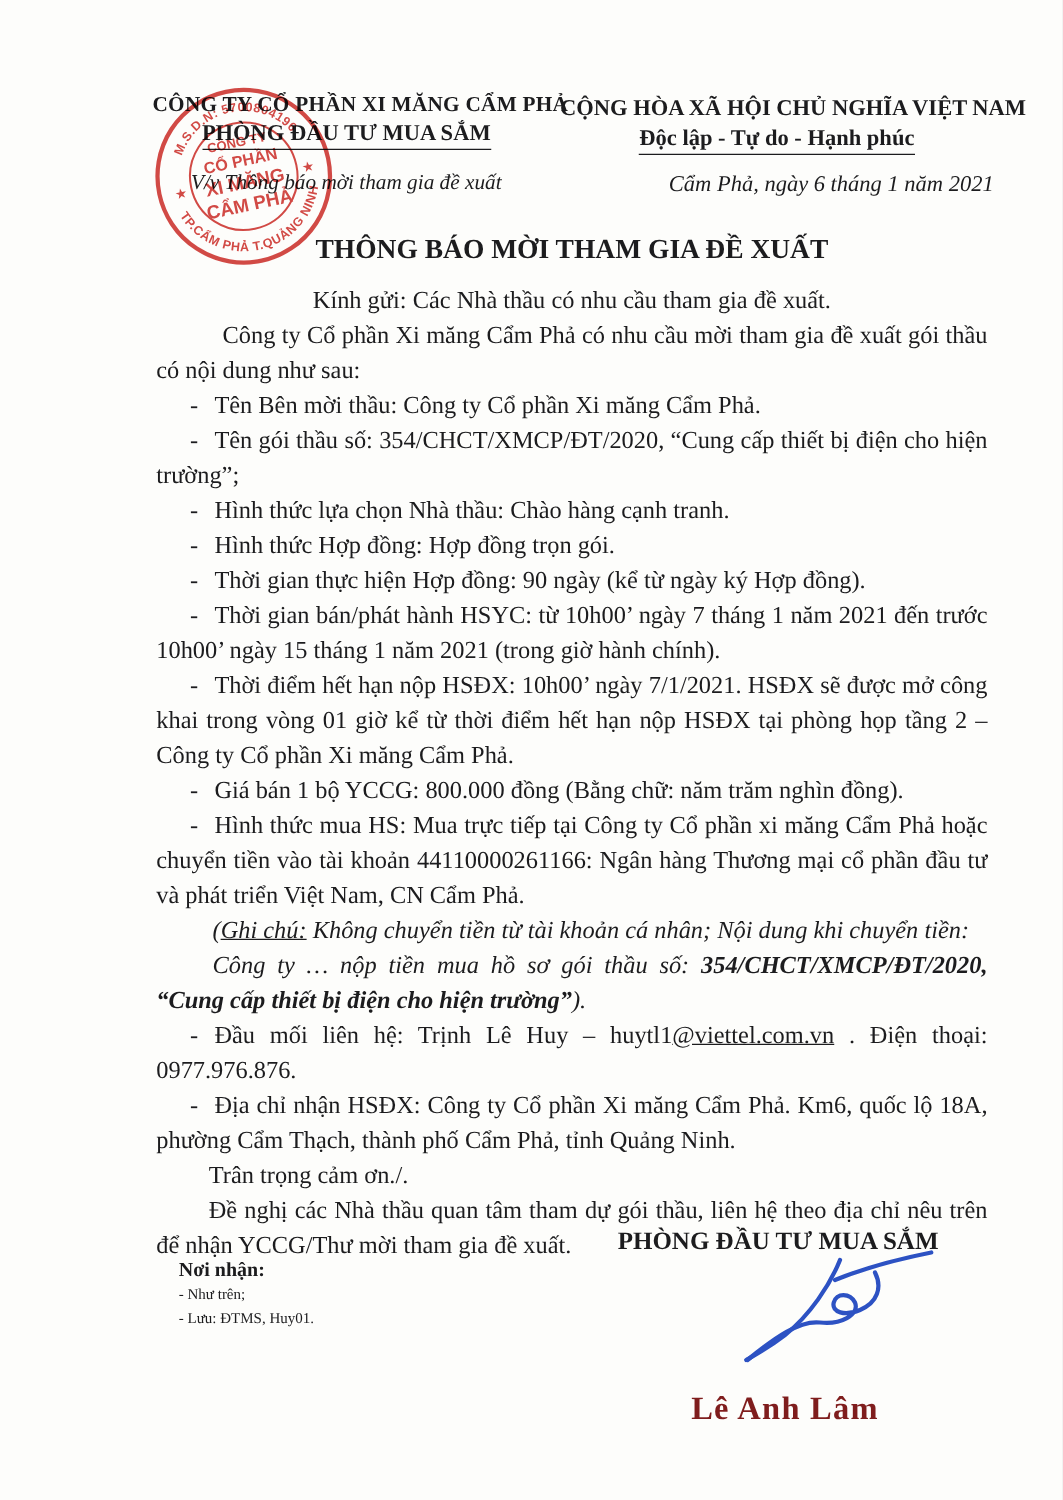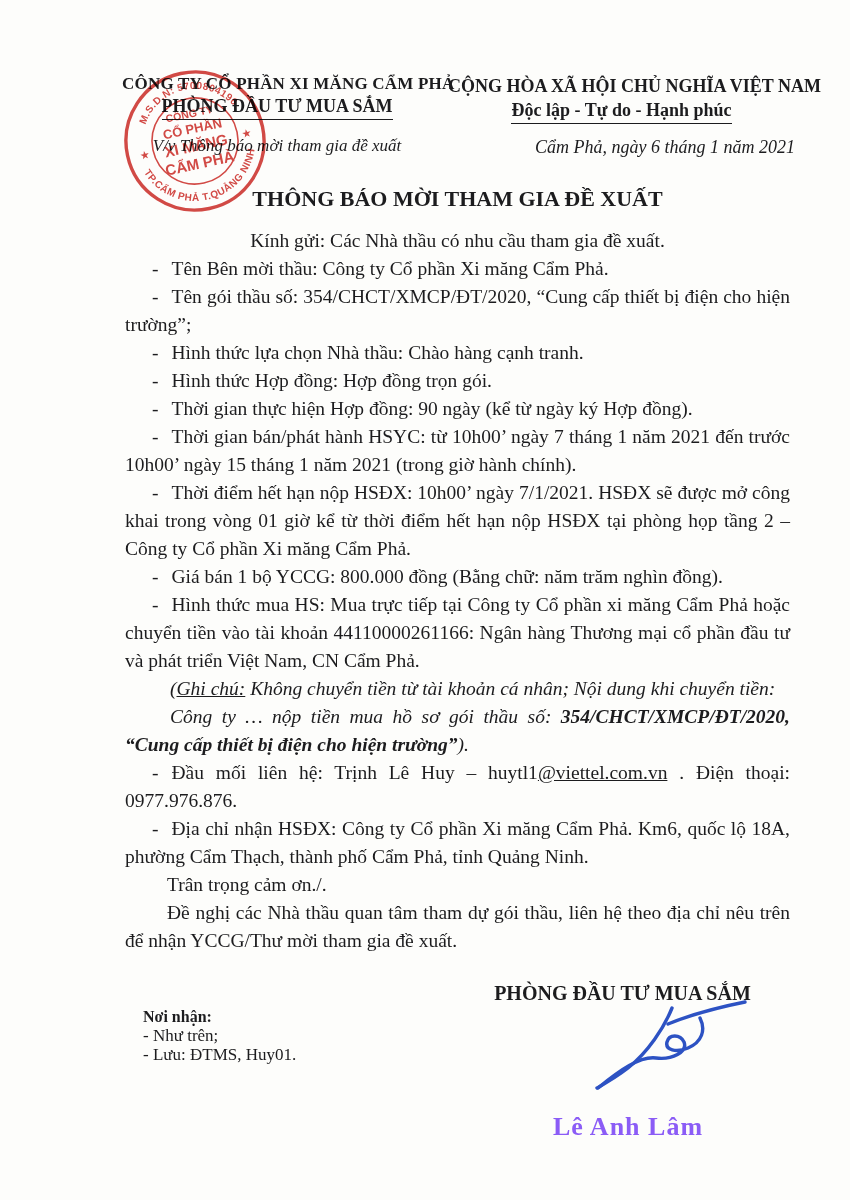--- a/index.html
+++ b/index.html
@@ -34,24 +34,24 @@
   .note{font-style:italic; text-indent:45px;}
   .note .lbl{font-weight:normal; text-decoration:underline;}
   .note .bld{font-weight:bold;}
   .item .dash{margin-left:27px; margin-right:13px;}
   .u{text-decoration:underline;}
   
   .sig-dept{position:absolute; left:450px; top:982px; width:345px; text-align:center;
             font-size:20px; font-weight:bold; white-space:nowrap;}
   .sig-svg{position:absolute; left:575px; top:985px; width:220px; height:115px;}
   .signer{position:absolute; left:478px; top:1112px; width:300px; text-align:center;
-          font-size:26px; font-weight:bold; color:#8b5cf6; letter-spacing:1px; white-space:nowrap;}
+          font-size:26px; font-weight:bold; color:#7f1d1d; letter-spacing:1px; white-space:nowrap;}
   .recipients{position:absolute; left:143px; top:1008px;}
   .recipients .r-label{font-size:16px; font-weight:bold; }
-  .recipients .r-line{font-size:17px; line-height:19px;}
+  .recipients .r-line{font-size:12px; line-height:19px;}
 </style>
 </head>
 <body>
 
 <div class="page">
 
   <div class="hdr-left">
     <div class="company">CÔNG TY CỔ PHẦN XI MĂNG CẨM PHẢ</div>
     <div><span class="dept">PHÒNG ĐẦU TƯ MUA SẮM</span></div>
     <div class="subject">V/v Thông báo mời tham gia đề xuất</div>
@@ -82,20 +82,21 @@
       <text x="85" y="61" font-size="10.5" text-anchor="middle">CÔNG TY</text>
       <text x="85" y="77" font-size="13" text-anchor="middle">CỔ PHẦN</text>
       <text x="85" y="95" font-size="15" text-anchor="middle">XI MĂNG</text>
       <text x="85" y="113" font-size="15" text-anchor="middle">CẨM PHẢ</text>
     </g>
   </svg>
 
   <div class="doc-body">
     <p class="doc-title">THÔNG BÁO MỜI THAM GIA ĐỀ XUẤT</p>
     <p class="salutation">Kính gửi:  Các Nhà thầu có nhu cầu tham gia đề xuất.</p>
+    <p class="indent">Công ty Cổ phần Xi măng Cẩm Phả có nhu cầu mời tham gia đề xuất gói thầu có nội dung như sau:</p>
 
     <p class="item"><span class="dash">-</span><span>Tên Bên mời thầu: Công ty Cổ phần Xi măng Cẩm Phả.</span></p>
     <p class="item"><span class="dash">-</span><span>Tên gói thầu số: 354/CHCT/XMCP/ĐT/2020, “Cung cấp thiết bị điện cho hiện trường”;</span></p>
     <p class="item"><span class="dash">-</span><span>Hình thức lựa chọn Nhà thầu: Chào hàng cạnh tranh.</span></p>
     <p class="item"><span class="dash">-</span><span>Hình thức Hợp đồng: Hợp đồng trọn gói.</span></p>
     <p class="item"><span class="dash">-</span><span>Thời gian thực hiện Hợp đồng: 90 ngày (kể từ ngày ký Hợp đồng).</span></p>
     <p class="item"><span class="dash">-</span><span>Thời gian bán/phát hành HSYC: từ 10h00’ ngày 7 tháng 1 năm 2021 đến trước 10h00’ ngày 15 tháng 1 năm 2021 (trong giờ hành chính).</span></p>
     <p class="item"><span class="dash">-</span><span>Thời điểm hết hạn nộp HSĐX: 10h00’ ngày 7/1/2021. HSĐX sẽ được mở công khai trong vòng 01 giờ kể từ thời điểm hết hạn nộp HSĐX tại phòng họp tầng 2 – Công ty Cổ phần Xi măng Cẩm Phả.</span></p>
     <p class="item"><span class="dash">-</span><span>Giá bán 1 bộ YCCG: 800.000 đồng (Bằng chữ: năm trăm nghìn đồng).</span></p>
     <p class="item"><span class="dash">-</span><span>Hình thức mua HS: Mua trực tiếp tại Công ty Cổ phần xi măng Cẩm Phả hoặc chuyển tiền vào tài khoản 44110000261166: Ngân hàng Thương mại cổ phần đầu tư và phát triển Việt Nam, CN Cẩm Phả.</span></p>

